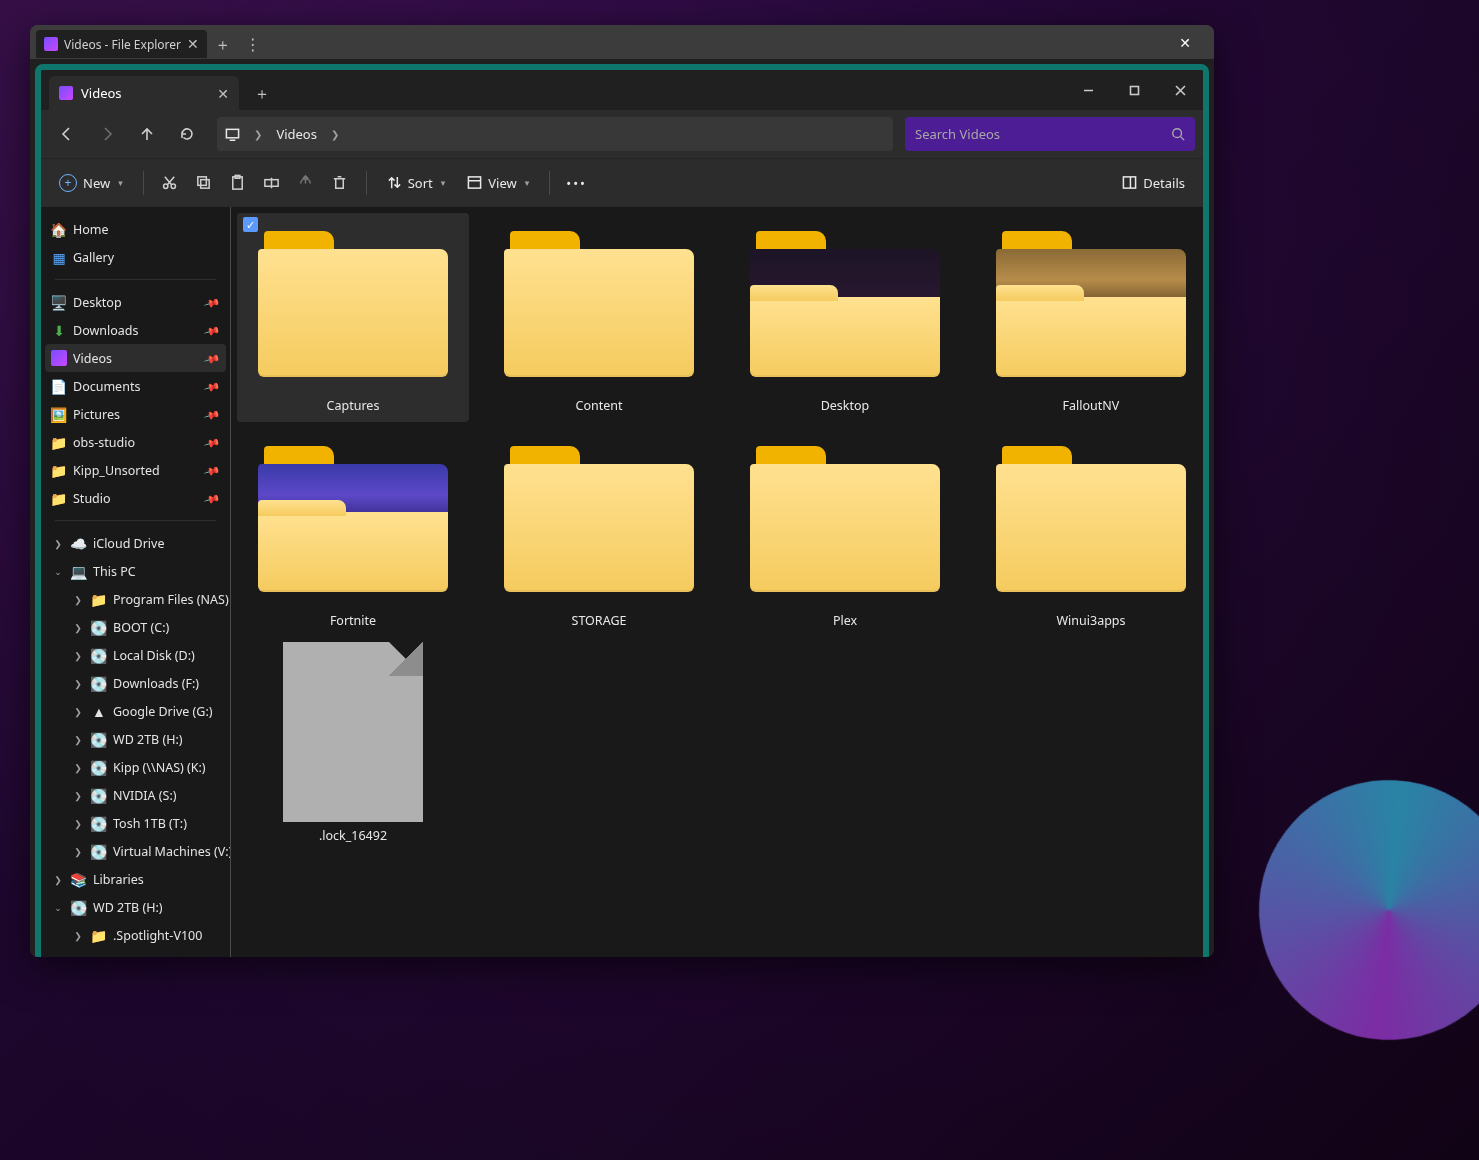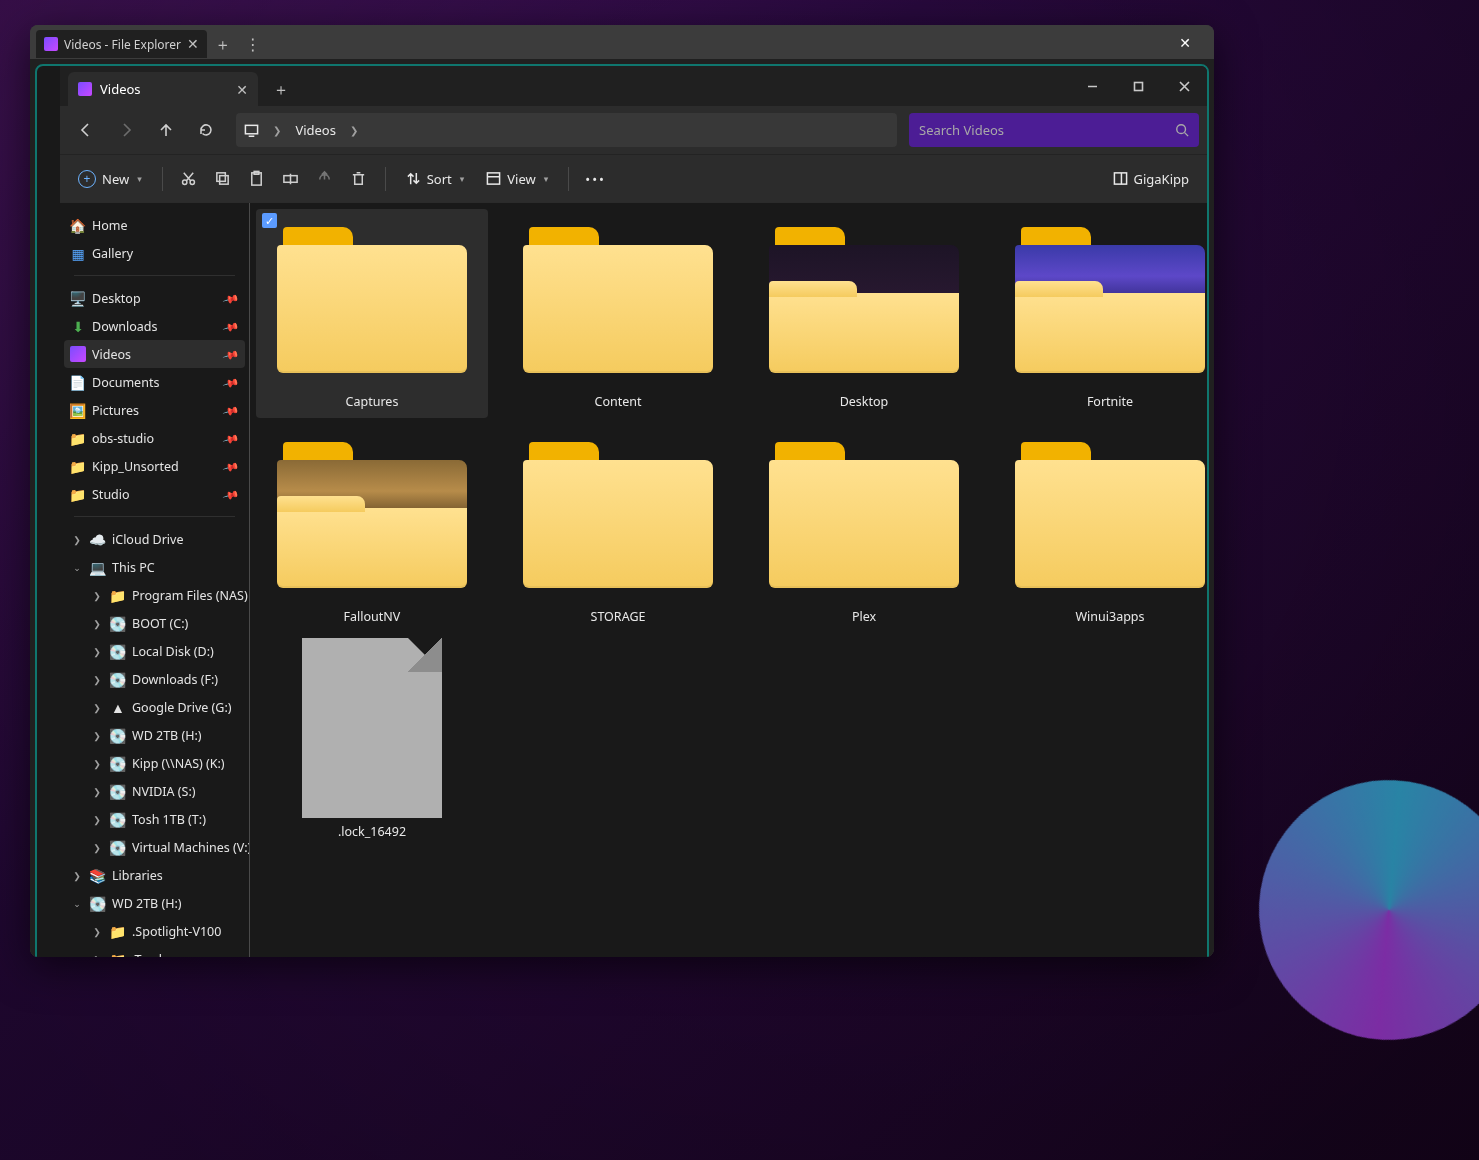--- a/index.html
+++ b/index.html
@@ -75,25 +75,24 @@
   .host-tab .vicon { width:14px;height:14px;background:linear-gradient(135deg,#7b4cff,#c848ff);border-radius:2px; }
   .host-tab .x { margin-left:auto; color:#c0c0c0; font-size:14px; line-height:1;}
   .host-newtab, .host-menu { width:28px;height:28px;margin-top:4px;display:flex;align-items:center;justify-content:center;color:#c0c0c0;font-size:16px;border-radius:4px;}
   .host-close { margin-left:auto;width:46px;height:34px;display:flex;align-items:center;justify-content:center;color:#fff;font-size:14px;}
   .host-body { flex:1; background:#202020; padding:5px; }
 
   
   .explorer {
     width:100%; height:100%;
     background:var(--bg-chrome3);
-    border:2px solid #0f766e;
+    border:6px solid #0f766e;
     border-radius:8px;
     display:flex; flex-direction:column;
     overflow:hidden;
-    padding-left:23px;
   }
   
   .titlebar {
     height:40px;
     display:flex; align-items:flex-end;
     padding-left:8px;
     background:#202020;
   }
   .etab {
     height:34px;
@@ -387,21 +386,21 @@
           <span class="chev">▾</span>
         </div>
         <span class="sep"></span>
         <div class="cbtn" style="padding:0 6px;letter-spacing:2px;">•••</div>
 
         <div style="margin-left:auto" class="cbtn">
           <svg width="15" height="15" viewBox="0 0 16 16">
               <rect x="1.5" y="2" width="13" height="12"></rect>
               <path d="M9 2 V14"></path>
             </svg>
-          <span>GigaKipp</span>
+          <span>Details</span>
         </div>
       </div>
 
       <div class="ebody">
         <div class="sidebar" id="sidebar">
             <div class="snode">
               <span class="ic">🏠</span>
               <span>Home</span>
             </div>
             <div class="snode">
@@ -561,35 +560,35 @@
             <div class="prev" style="background:linear-gradient(180deg,#1d1426,#2a1932);"></div>
             <div class="body"></div>
           </div>
                 </div>
                 <div class="lbl">Desktop</div>
               </div>
               <div class="item ">
                 <div class="thumb">
                   <div class="folder withprev">
             <div class="tab"></div>
+            <div class="prev" style="background:linear-gradient(180deg,#8a6a36,#b78c4a,#5a4220);"></div>
+            <div class="body"></div>
+          </div>
+                </div>
+                <div class="lbl">FalloutNV</div>
+              </div>
+              <div class="item ">
+                <div class="thumb">
+                  <div class="folder withprev">
+            <div class="tab"></div>
             <div class="prev" style="background:linear-gradient(180deg,#3a3aa8,#5d48c8,#2b2478);"></div>
             <div class="body"></div>
           </div>
                 </div>
                 <div class="lbl">Fortnite</div>
-              </div>
-              <div class="item ">
-                <div class="thumb">
-                  <div class="folder withprev">
-            <div class="tab"></div>
-            <div class="prev" style="background:linear-gradient(180deg,#8a6a36,#b78c4a,#5a4220);"></div>
-            <div class="body"></div>
-          </div>
-                </div>
-                <div class="lbl">FalloutNV</div>
               </div>
               <div class="item ">
                 <div class="thumb">
                   <div class="folder ">
             <div class="tab"></div>
 
             <div class="body"></div>
           </div>
                 </div>
                 <div class="lbl">STORAGE</div>

